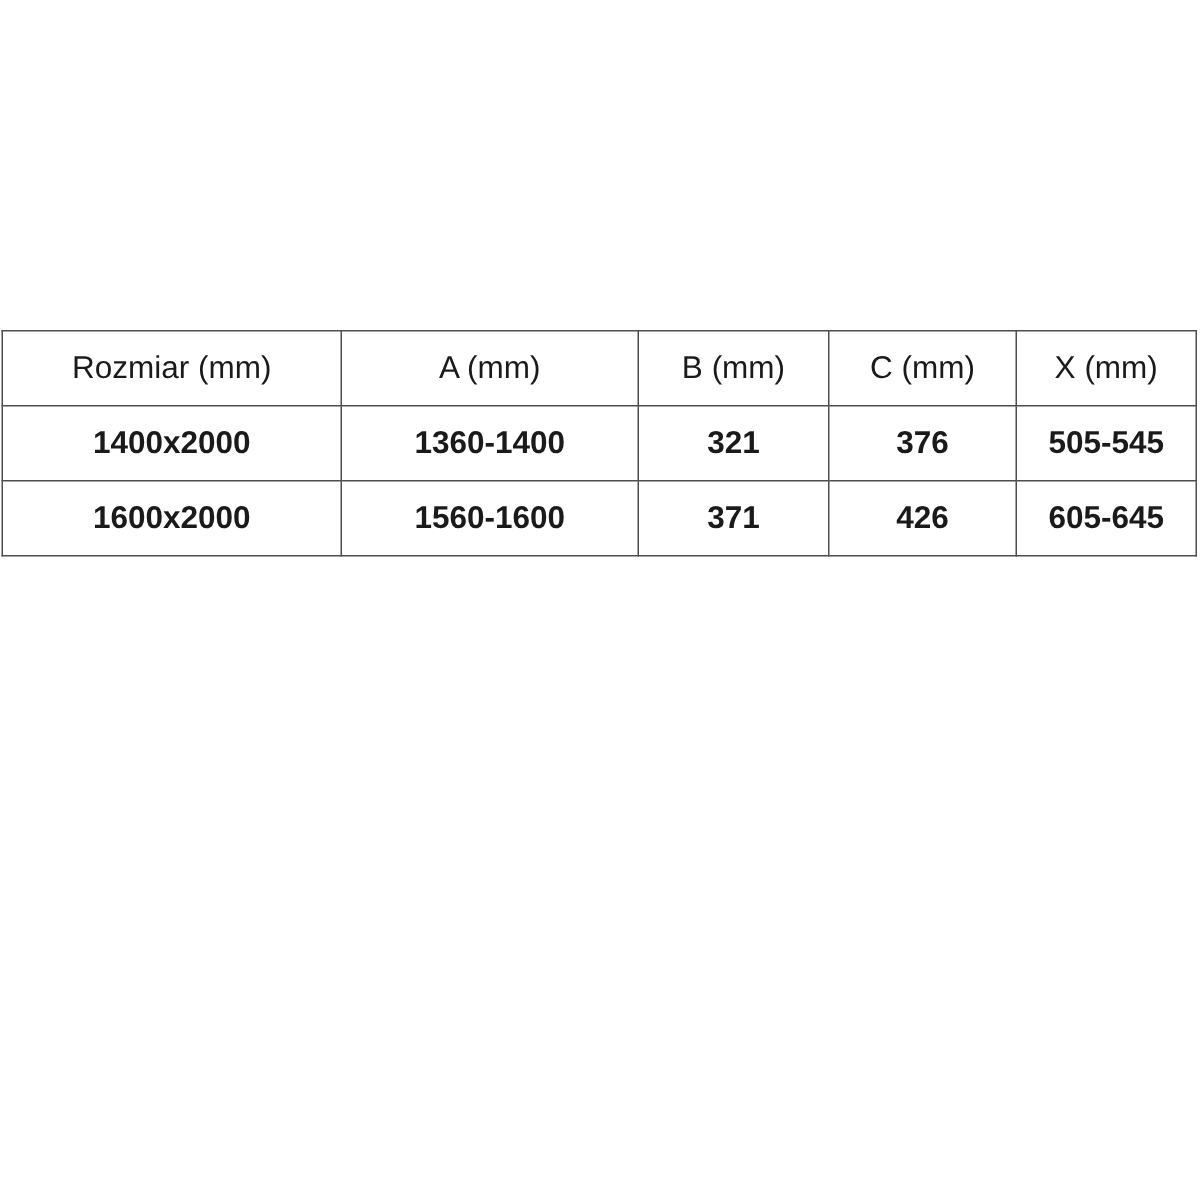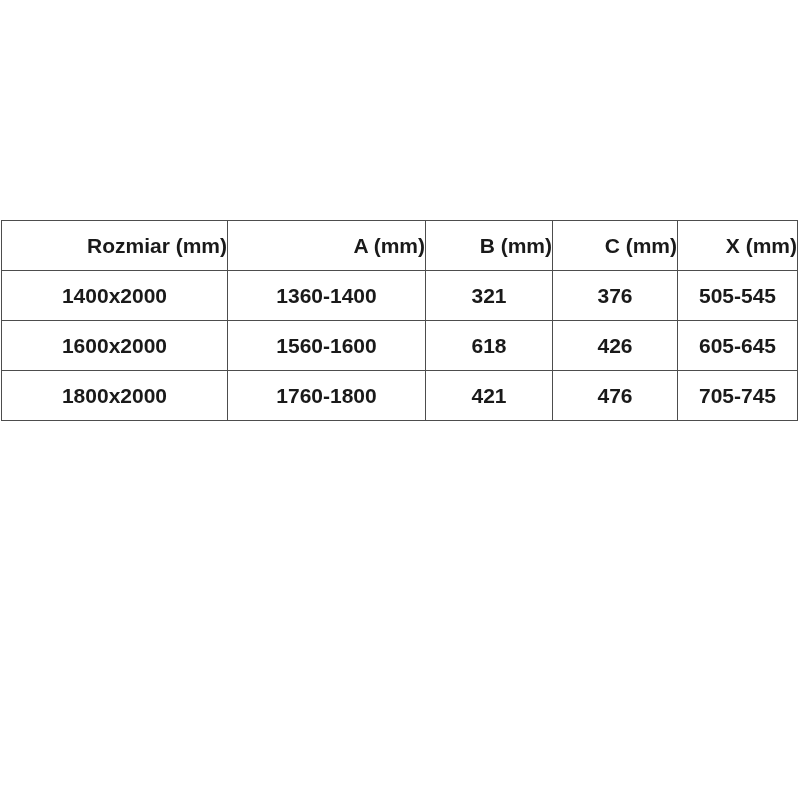--- a/index.html
+++ b/index.html
@@ -29,22 +29,21 @@
   table.dims td {
     border: 1px solid #4d4d4d;
     height: 50px;
     text-align: center;
     vertical-align: middle;
     font-size: 21px;
     background: #ffffff;
     white-space: nowrap;
   }
   table.dims th {
-    font-weight: bold;
-    text-align: right;
+    font-weight: normal;
   }
   table.dims td {
     font-weight: bold;
   }
   col.c-rozmiar { width: 226px; }
   col.c-a       { width: 198px; }
   col.c-b       { width: 127px; }
   col.c-c       { width: 125px; }
   col.c-x       { width: 120px; }
 </style>
@@ -73,26 +72,19 @@
       <tr>
         <td>1400x2000</td>
         <td>1360-1400</td>
         <td>321</td>
         <td>376</td>
         <td>505-545</td>
       </tr>
       <tr>
         <td>1600x2000</td>
         <td>1560-1600</td>
-        <td>618</td>
+        <td>371</td>
         <td>426</td>
         <td>605-645</td>
-      </tr>
-      <tr>
-        <td>1800x2000</td>
-        <td>1760-1800</td>
-        <td>421</td>
-        <td>476</td>
-        <td>705-745</td>
       </tr>
     </tbody>
   </table>
 </div>
 
 </body></html>

